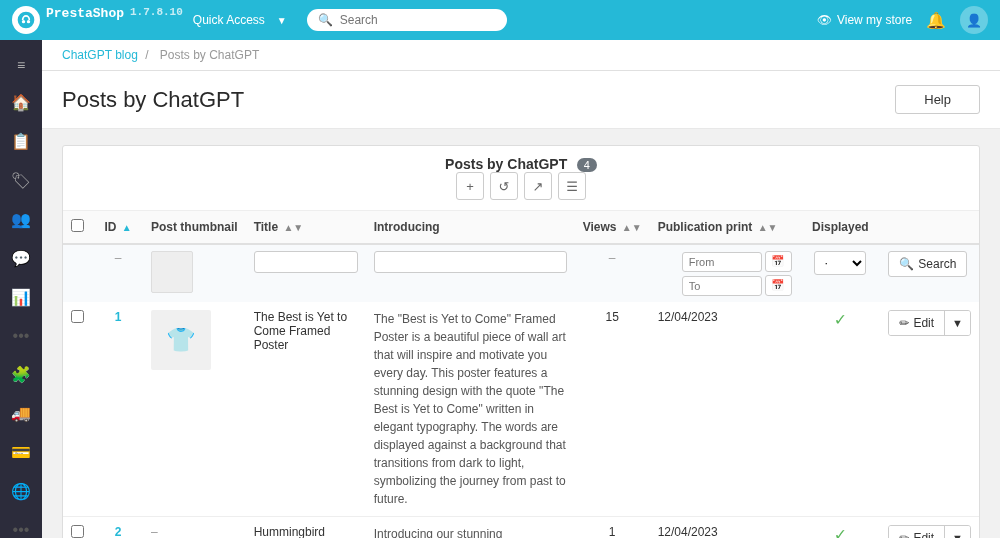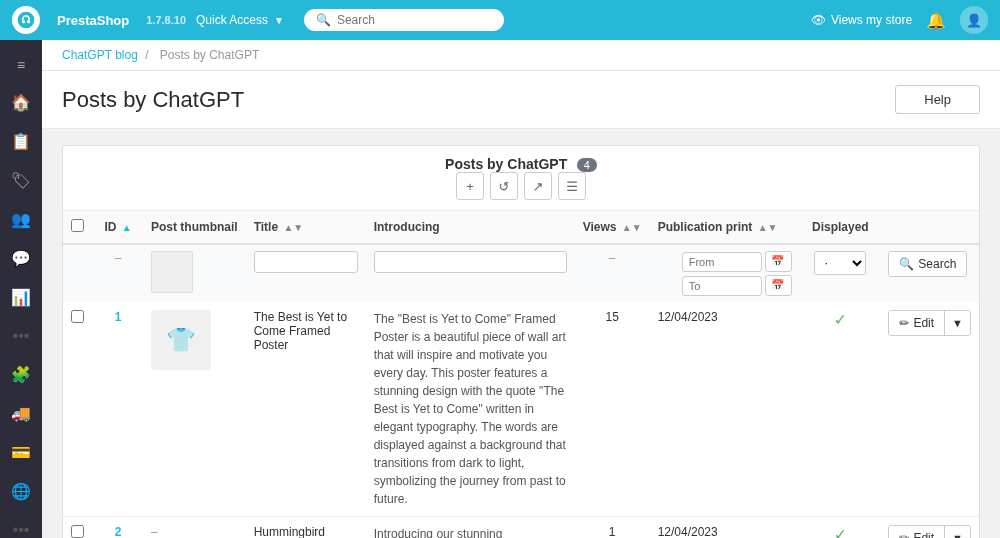--- a/index.html
+++ b/index.html
@@ -2,24 +2,24 @@
 <html><head>
   <meta charset="utf-8">
   <style>
     * { box-sizing: border-box; margin: 0; padding: 0; }
     body { font-family: -apple-system, BlinkMacSystemFont, 'Segoe UI', Arial, sans-serif; font-size: 13px; background: #f1f1f1; color: #333; }
 
     
     .top-nav {
       display: flex; align-items: center; background: #25b9d7; height: 40px; padding: 0 12px; gap: 10px; position: relative; z-index: 100;
     }
-    .brand { display: flex; align-items: center; gap: 17px; color: white; font-weight: bold; font-size: 13px; }
+    .brand { display: flex; gap: 6px; color: white; font-weight: bold; font-size: 13px; font-family: Liberation Mono, monospace; }
     .brand-logo { width: 28px; height: 28px; background: white; border-radius: 50%; display: flex; align-items: center; justify-content: center; }
     .brand-logo svg { width: 20px; height: 20px; }
-    .quick-access { color: white; font-size: 12px; display: flex; align-items: center; gap: 6px; cursor: pointer; }
+    .quick-access { color: white; font-size: 12px; display: flex; align-items: center; gap: 12px; cursor: pointer; }
     .search-bar { margin-left: 10px; display: flex; align-items: center; background: white; border-radius: 20px; padding: 4px 12px; gap: 6px; width: 200px; }
     .search-bar input { border: none; outline: none; font-size: 12px; width: 100%; color: #666; }
     .search-icon-top { color: #999; font-size: 12px; }
     .nav-right { margin-left: auto; display: flex; align-items: center; gap: 14px; }
     .view-store { display: flex; align-items: center; gap: 5px; color: white; font-size: 12px; cursor: pointer; }
     .nav-icon { color: white; font-size: 16px; cursor: pointer; }
     .user-avatar { width: 28px; height: 28px; background: rgba(255,255,255,0.3); border-radius: 50%; display: flex; align-items: center; justify-content: center; color: white; cursor: pointer; }
 
     
     .layout { display: flex; height: calc(100vh - 40px); }
@@ -116,21 +116,21 @@
     <span>Quick Access</span>
     <span style="font-size:10px;">▼</span>
   </div>
   <div class="search-bar">
     <span class="search-icon-top">🔍</span>
     <input type="text" placeholder="Search" style="">
   </div>
   <div class="nav-right">
     <div class="view-store">
       <span>👁</span>
-      <span>Views my store</span>
+      <span>View my store</span>
     </div>
     <span class="nav-icon">🔔</span>
     <div class="user-avatar">
       <span>👤</span>
     </div>
   </div>
 </div>
 
 <div class="layout">
 

